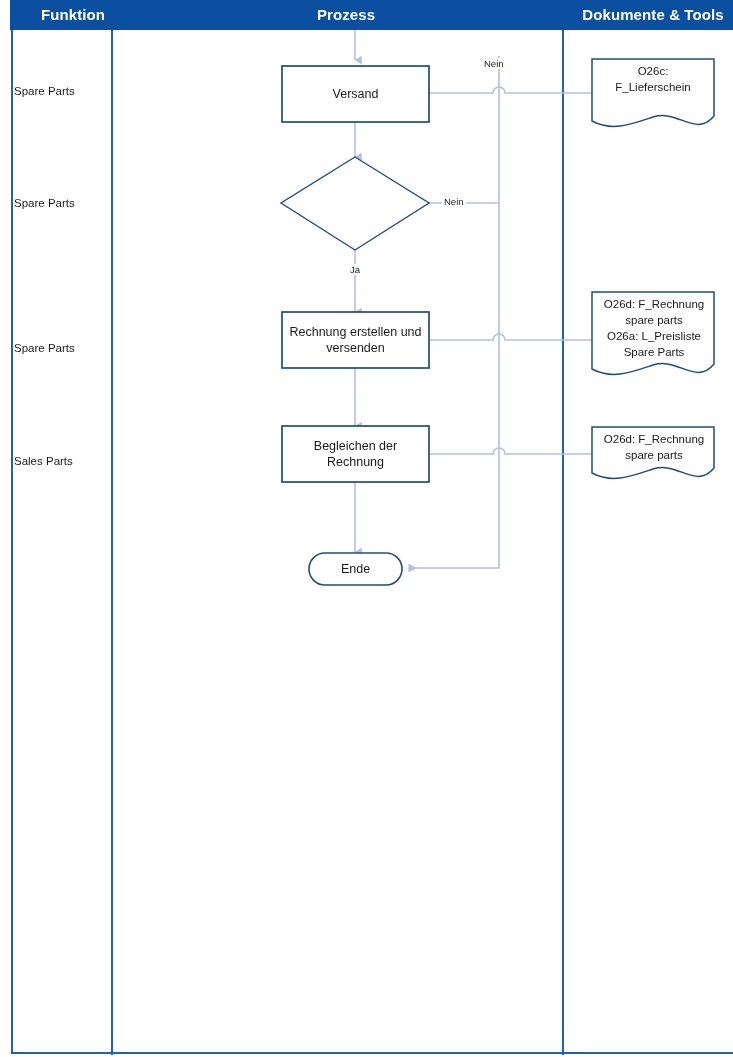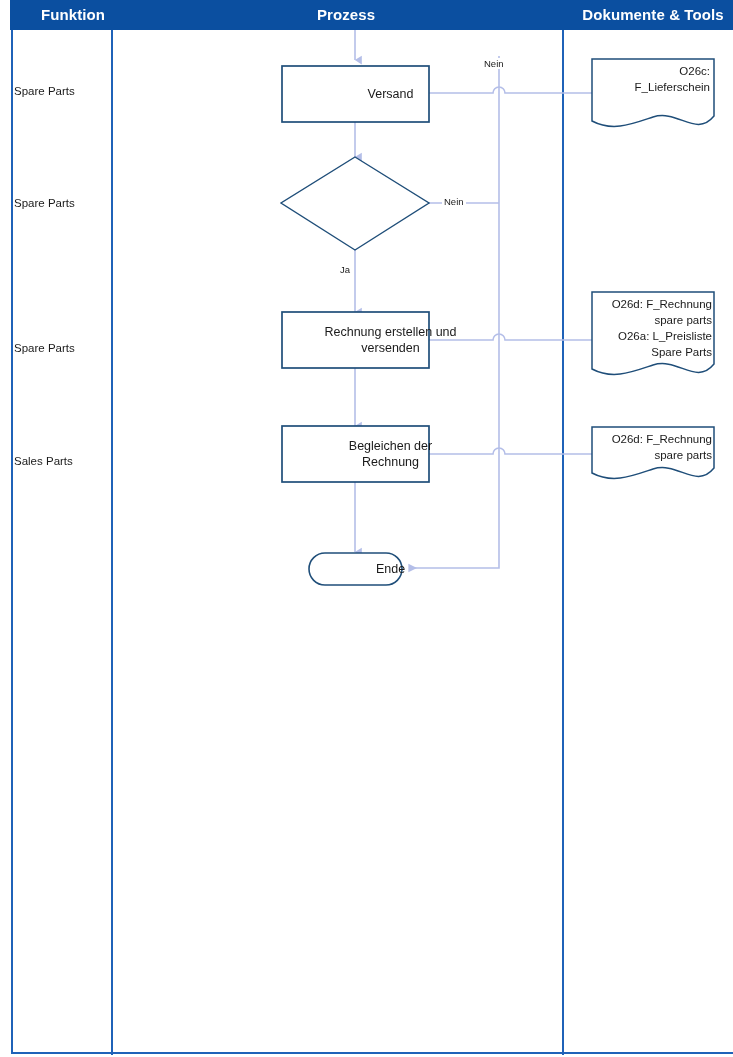--- a/index.html
+++ b/index.html
@@ -89,28 +89,27 @@
   
   .node-text {
     position: absolute;
     text-align: center;
     font-size: 12.5px;
     color: #1a1a1a;
     line-height: 16px;
     display: flex;
     align-items: center;
     justify-content: center;
-    padding-left: 35px;
   }
   .doc-text {
     position: absolute;
     font-size: 11.5px;
     color: #1a1a1a;
     line-height: 16px;
-    text-align: right;
+    text-align: center;
     white-space: pre-line;
   }
   .edge-label {
     position: absolute;
     font-size: 9.5px;
     color: #1a1a1a;
     background: #ffffff;
     padding: 0 2px;
     white-space: nowrap;
     text-align: center;
@@ -191,21 +190,21 @@
   <div class="node-text" style="left:274px; top:312px; width:143px; height:56px;">Rechnung erstellen und versenden</div>
 
   <div class="node-text" style="left:274px; top:426px; width:143px; height:56px;">Begleichen der Rechnung</div>
 
   <div class="node-text" style="left:299px; top:553px; width:93px; height:32px;">Ende</div>
 
   <div class="edge-label" style="left:472px; top:58px;">Nein</div>
 
   <div class="edge-label" style="left:432px; top:196px;">Nein</div>
 
-  <div class="edge-label" style="left:328px; top:264px;">Ja</div>
+  <div class="edge-label" style="left:338px; top:264px;">Ja</div>
 
   <div class="doc-text" style="left:586px; top:63px; width:114px;">O26c:
 F_Lieferschein</div>
 
   <div class="doc-text" style="left:586px; top:296px; width:116px;">O26d: F_Rechnung
 spare parts
 O26a: L_Preisliste
 Spare Parts</div>
 
   <div class="doc-text" style="left:586px; top:431px; width:116px;">O26d: F_Rechnung

